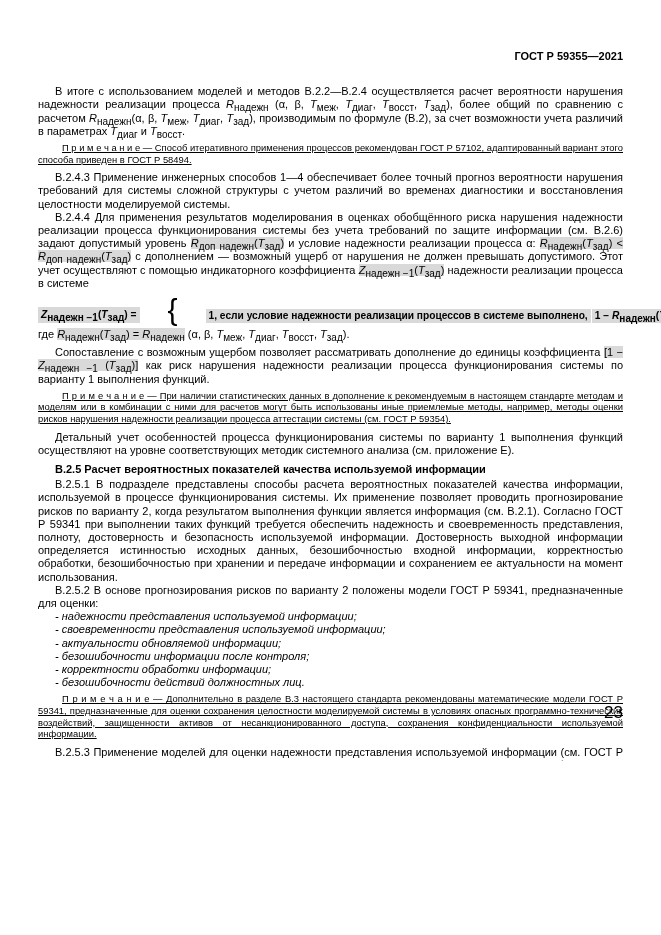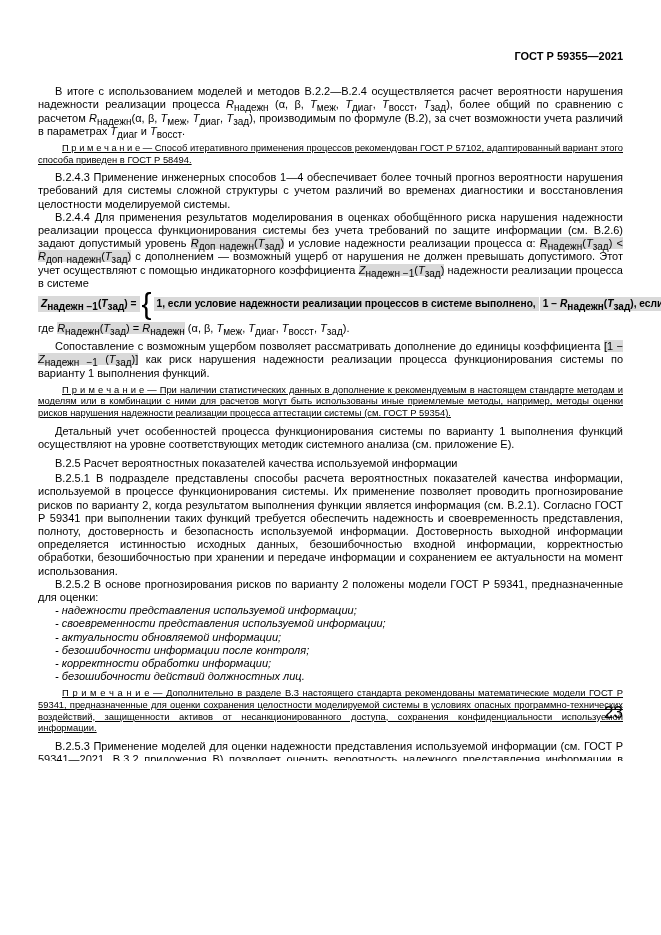--- a/index.html
+++ b/index.html
@@ -30,32 +30,33 @@
     margin-top: 4px;
     margin-bottom: 6px;
     text-align: justify;
     text-indent: 24px;
     text-decoration: underline;
   }
   .hl { background: #d9d9d9; }
   sub { font-size: 10px; line-height: 0; }
   i { font-style: italic; }
   .heading {
-    font-weight: normal;
+    font-weight: bold;
     text-indent: 17px;
     margin: 6px 0 2px 0;
     text-align: justify;
   }
   .formula {
     display: flex;
-    align-items: center;
-    margin: 1px 0 5px 0;
+    align-items: flex-end;
+    margin: 7px 0 5px 0;
     font-weight: bold;
     font-size: 10.2px;
     line-height: 12.5px;
+    gap: 26px;
   }
   .eq-lhs { white-space: nowrap; padding: 2px 3px; }
   .eq-brace {
     font-size: 30px;
     font-weight: normal;
     line-height: 26px;
     margin: 0 2px;
   }
   .eq-cases { display: flex; gap: 1px; }
   .eq-line { padding: 1px 3px; white-space: nowrap; }

